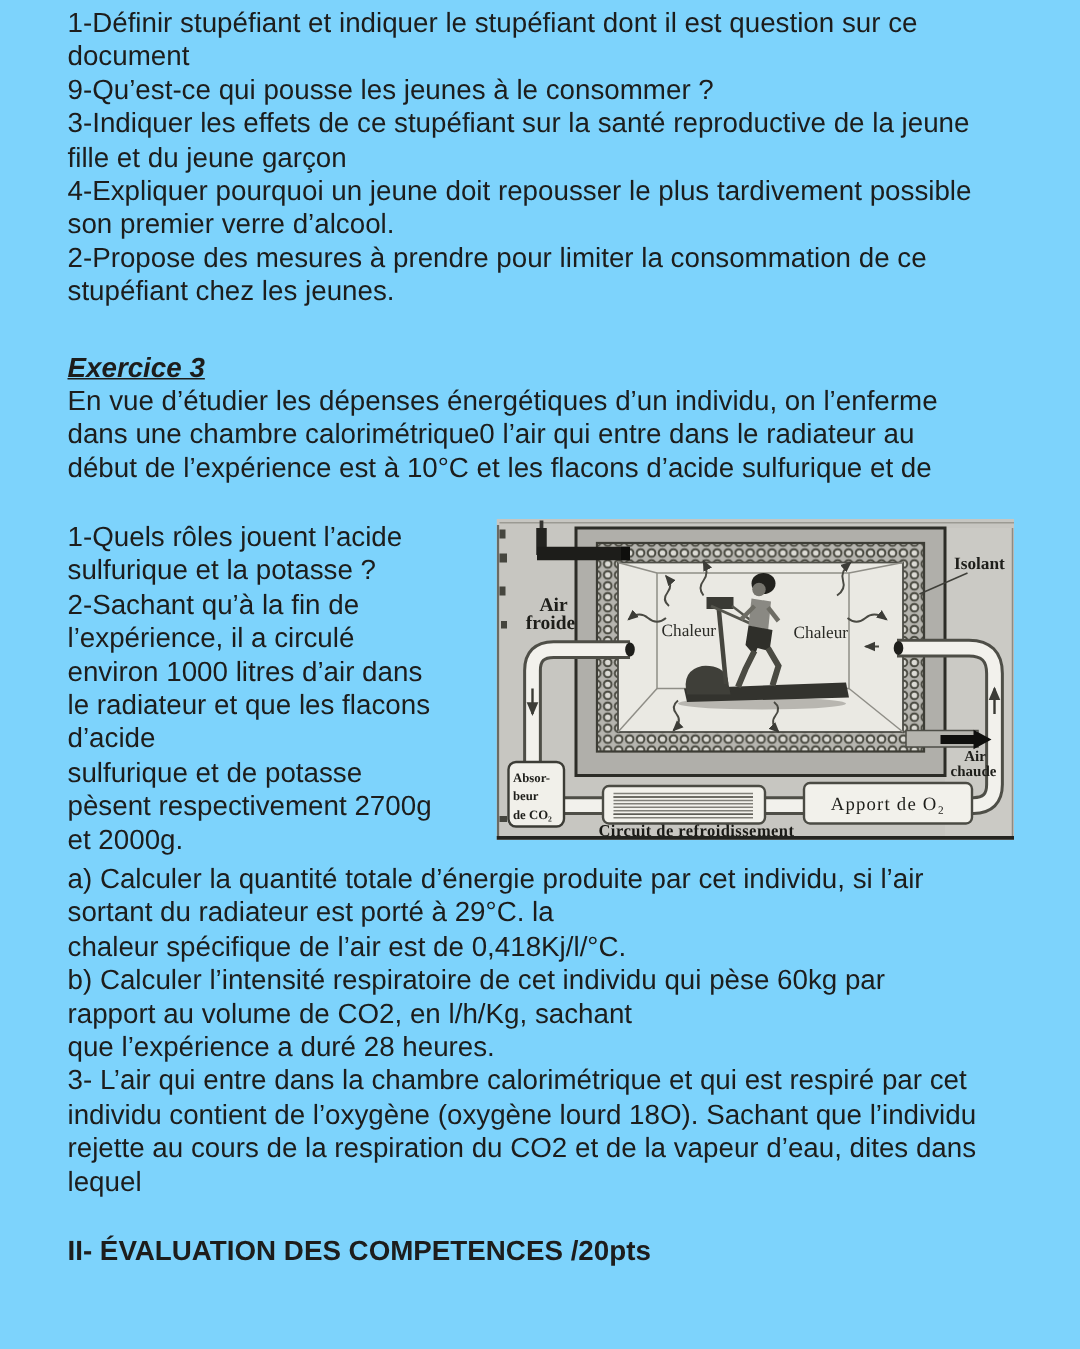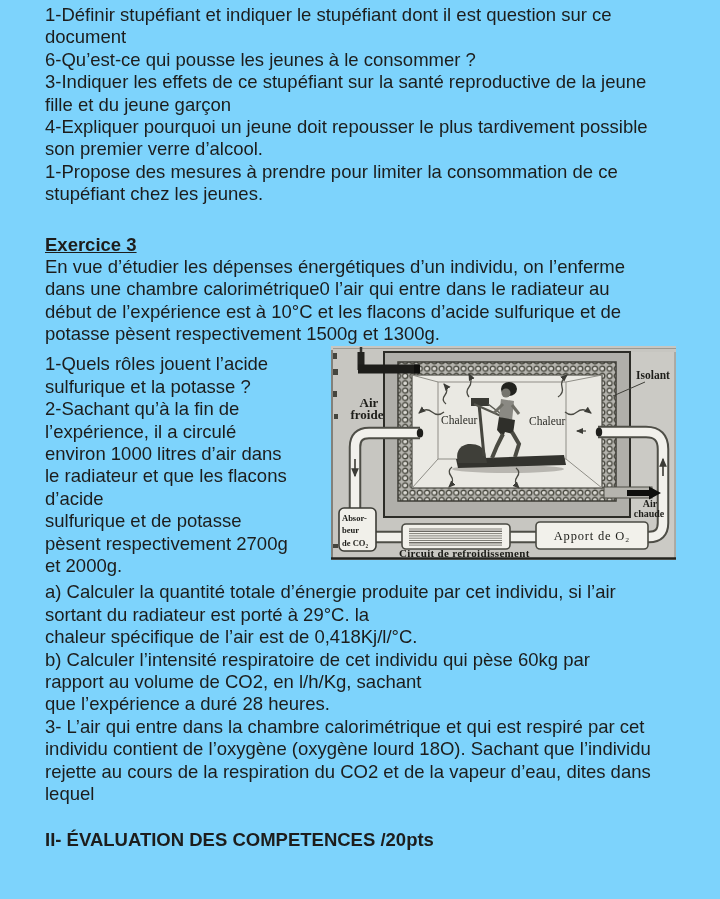--- a/index.html
+++ b/index.html
@@ -6,51 +6,50 @@
   .page {
     position:relative; width:720px; height:899px; background:#7dd3fc;
     font-family:"Liberation Sans","DejaVu Sans",sans-serif;
     font-size:18.5px; line-height:22.4px; color:#1d1d1c;
     overflow:hidden;
   }
   .blk { padding-left:45px; }
   .line { white-space:nowrap; height:22.4px; }
   .intro { padding-top:4px; }
   .ex3 { margin-top:28px; padding-left:45px; font-weight:700; height:22.4px; }
-  .ex3 span { text-decoration:underline; }
-  .leftcol { margin-top:8px; width:330px; }
+  .ex3 span { text-decoration:underline;font-style:italic; }
+  .leftcol { margin-top:24px; width:330px; }
   .after { margin-top:4px; }
   .h2 { margin-top:24px; padding-left:45px; font-weight:700; height:22.4px; white-space:nowrap; }
   .figwrap { position:absolute; left:331px; top:346px; width:346px; height:215px; }
   svg text { user-select:none; }
 </style>
 </head>
 <body>
 
 <div class="page">
 
   <div class="blk intro">
     <div class="line">1-Définir stupéfiant et indiquer le stupéfiant dont il est question sur ce</div>
     <div class="line">document</div>
-    <div class="line">6-Qu’est-ce qui pousse les jeunes à le consommer ?</div>
+    <div class="line">9-Qu’est-ce qui pousse les jeunes à le consommer ?</div>
     <div class="line">3-Indiquer les effets de ce stupéfiant sur la santé reproductive de la jeune</div>
     <div class="line">fille et du jeune garçon</div>
     <div class="line">4-Expliquer pourquoi un jeune doit repousser le plus tardivement possible</div>
     <div class="line">son premier verre d’alcool.</div>
-    <div class="line">1-Propose des mesures à prendre pour limiter la consommation de ce</div>
+    <div class="line">2-Propose des mesures à prendre pour limiter la consommation de ce</div>
     <div class="line">stupéfiant chez les jeunes.</div>
   </div>
 
   <div class="ex3"><span>Exercice 3</span></div>
 
   <div class="blk">
     <div class="line">En vue d’étudier les dépenses énergétiques d’un individu, on l’enferme</div>
     <div class="line">dans une chambre calorimétrique0 l’air qui entre dans le radiateur au</div>
     <div class="line">début de l’expérience est à 10°C et les flacons d’acide sulfurique et de</div>
-    <div class="line">potasse pèsent respectivement 1500g et 1300g.</div>
   </div>
 
   <div class="blk leftcol">
     <div class="line">1-Quels rôles jouent l’acide</div>
     <div class="line">sulfurique et la potasse ?</div>
     <div class="line">2-Sachant qu’à la fin de</div>
     <div class="line">l’expérience, il a circulé</div>
     <div class="line">environ 1000 litres d’air dans</div>
     <div class="line">le radiateur et que les flacons</div>
     <div class="line">d’acide</div>

